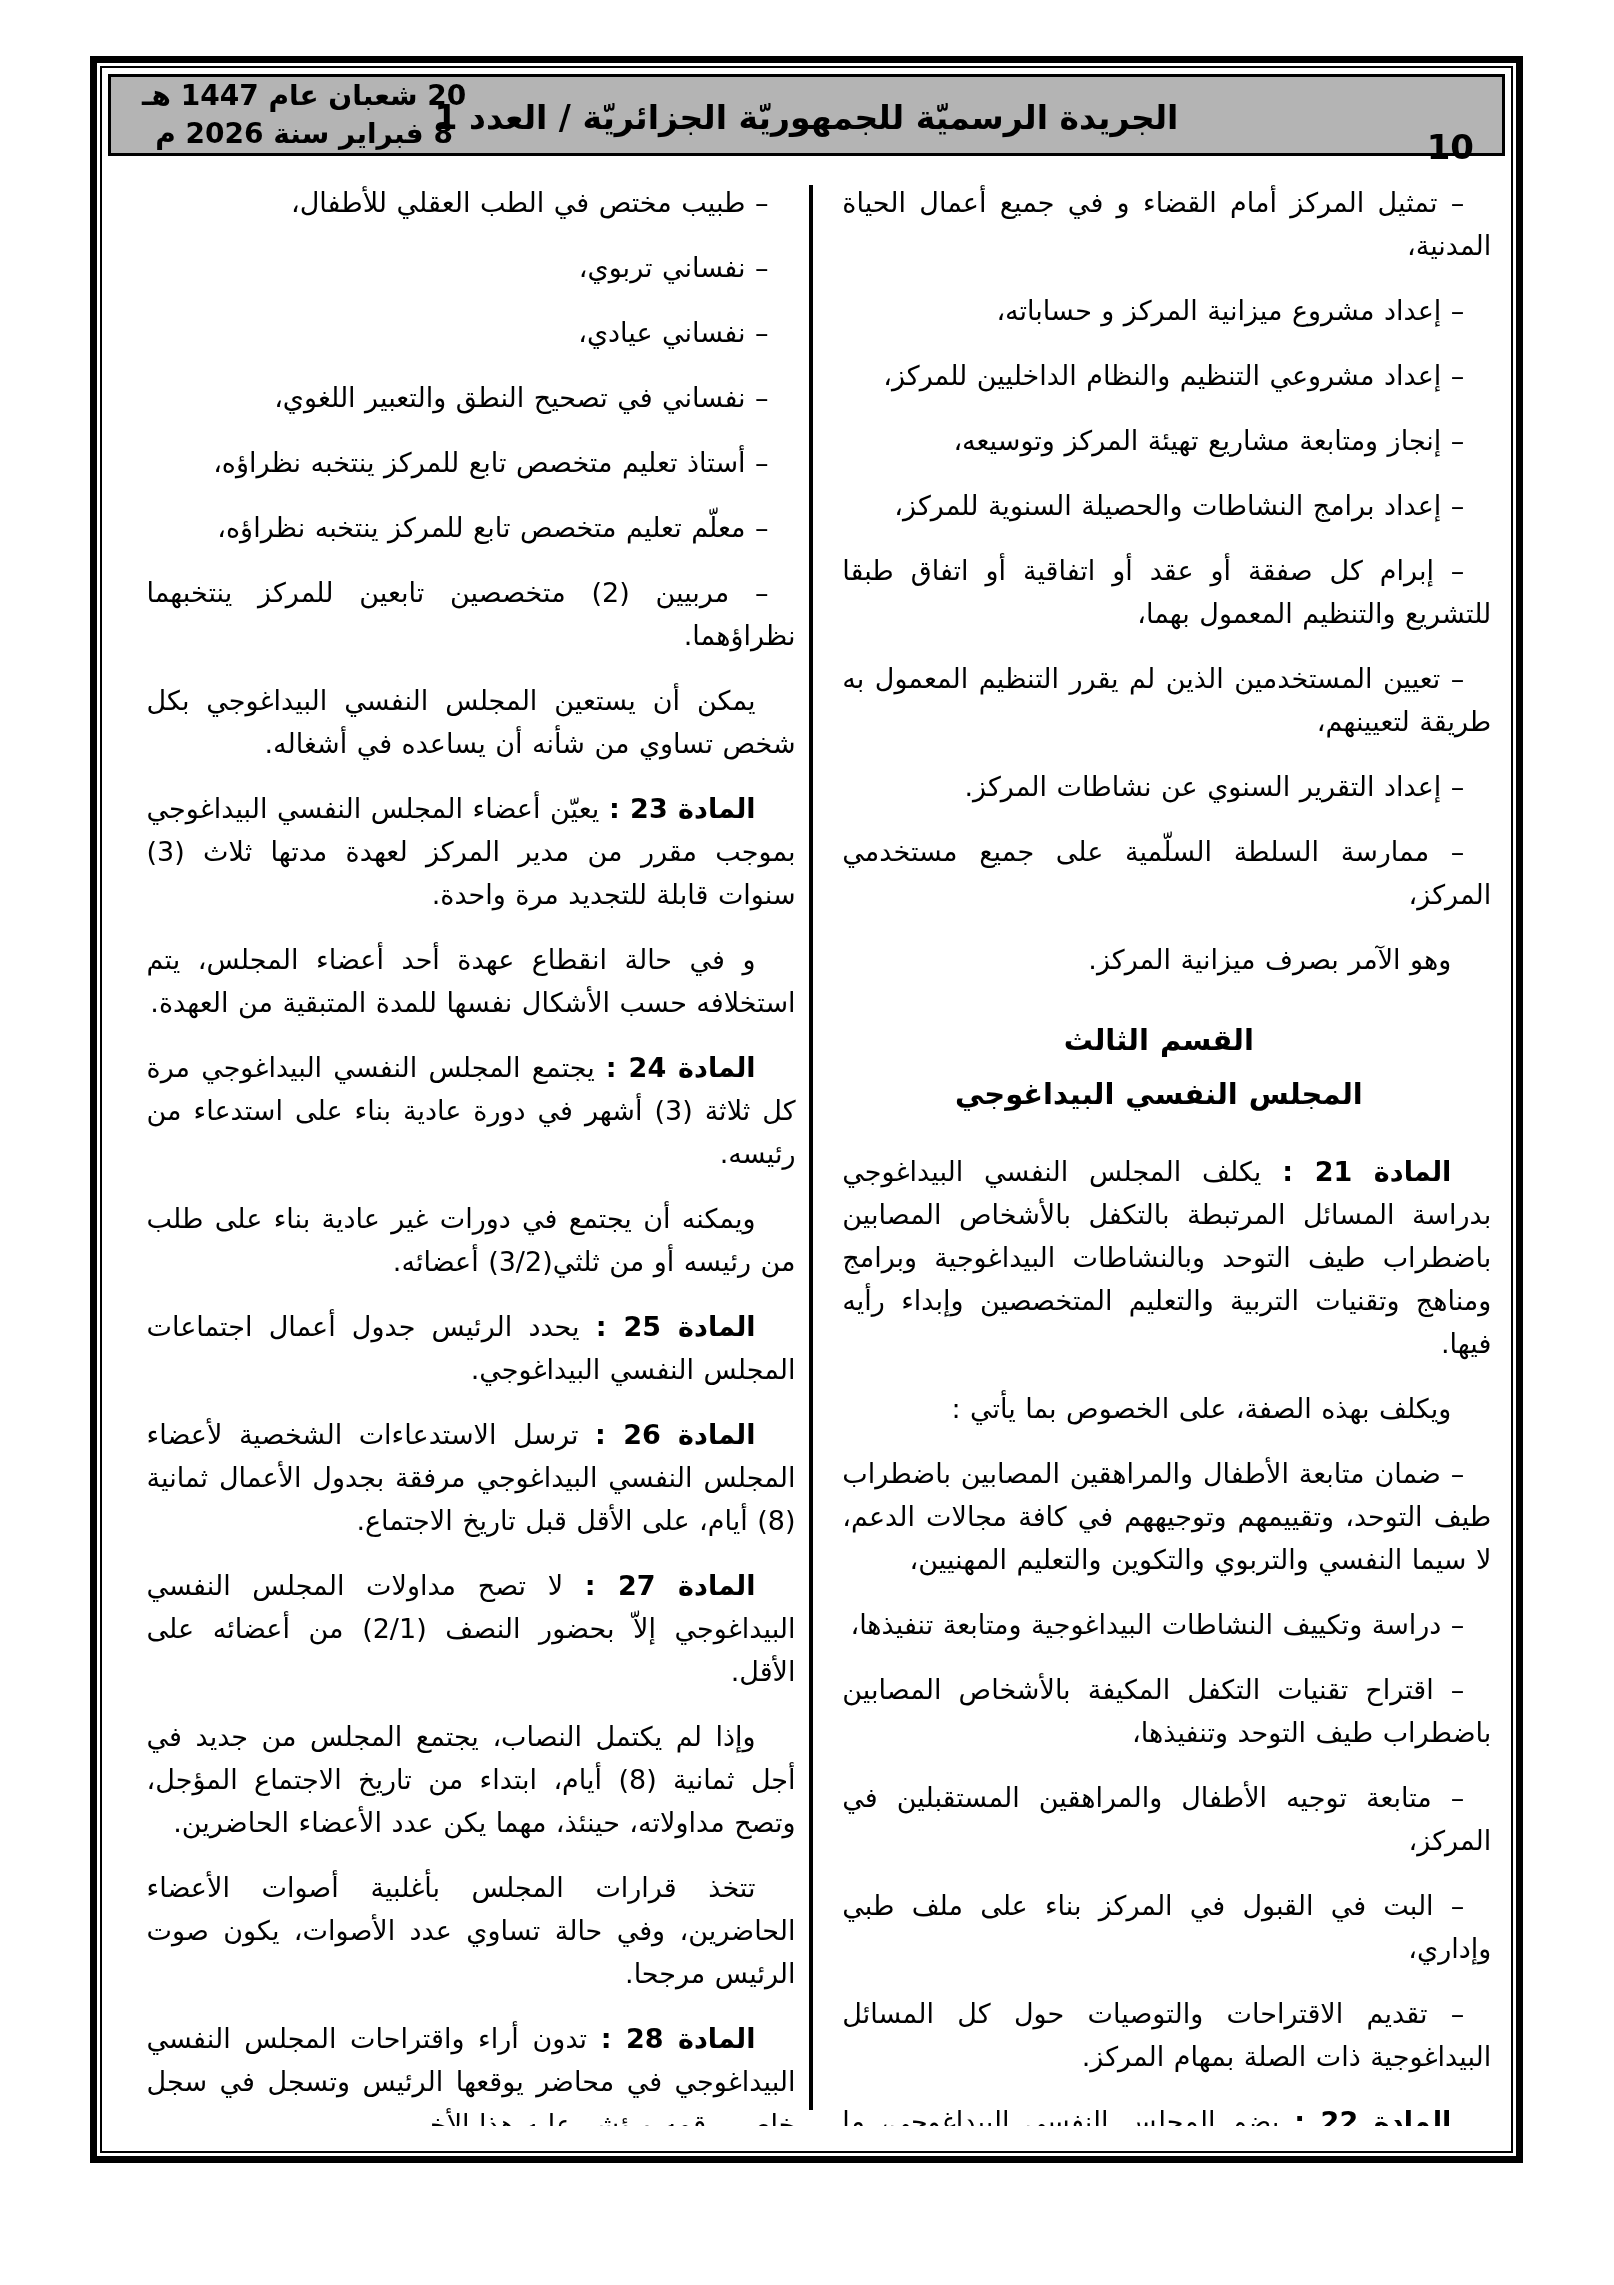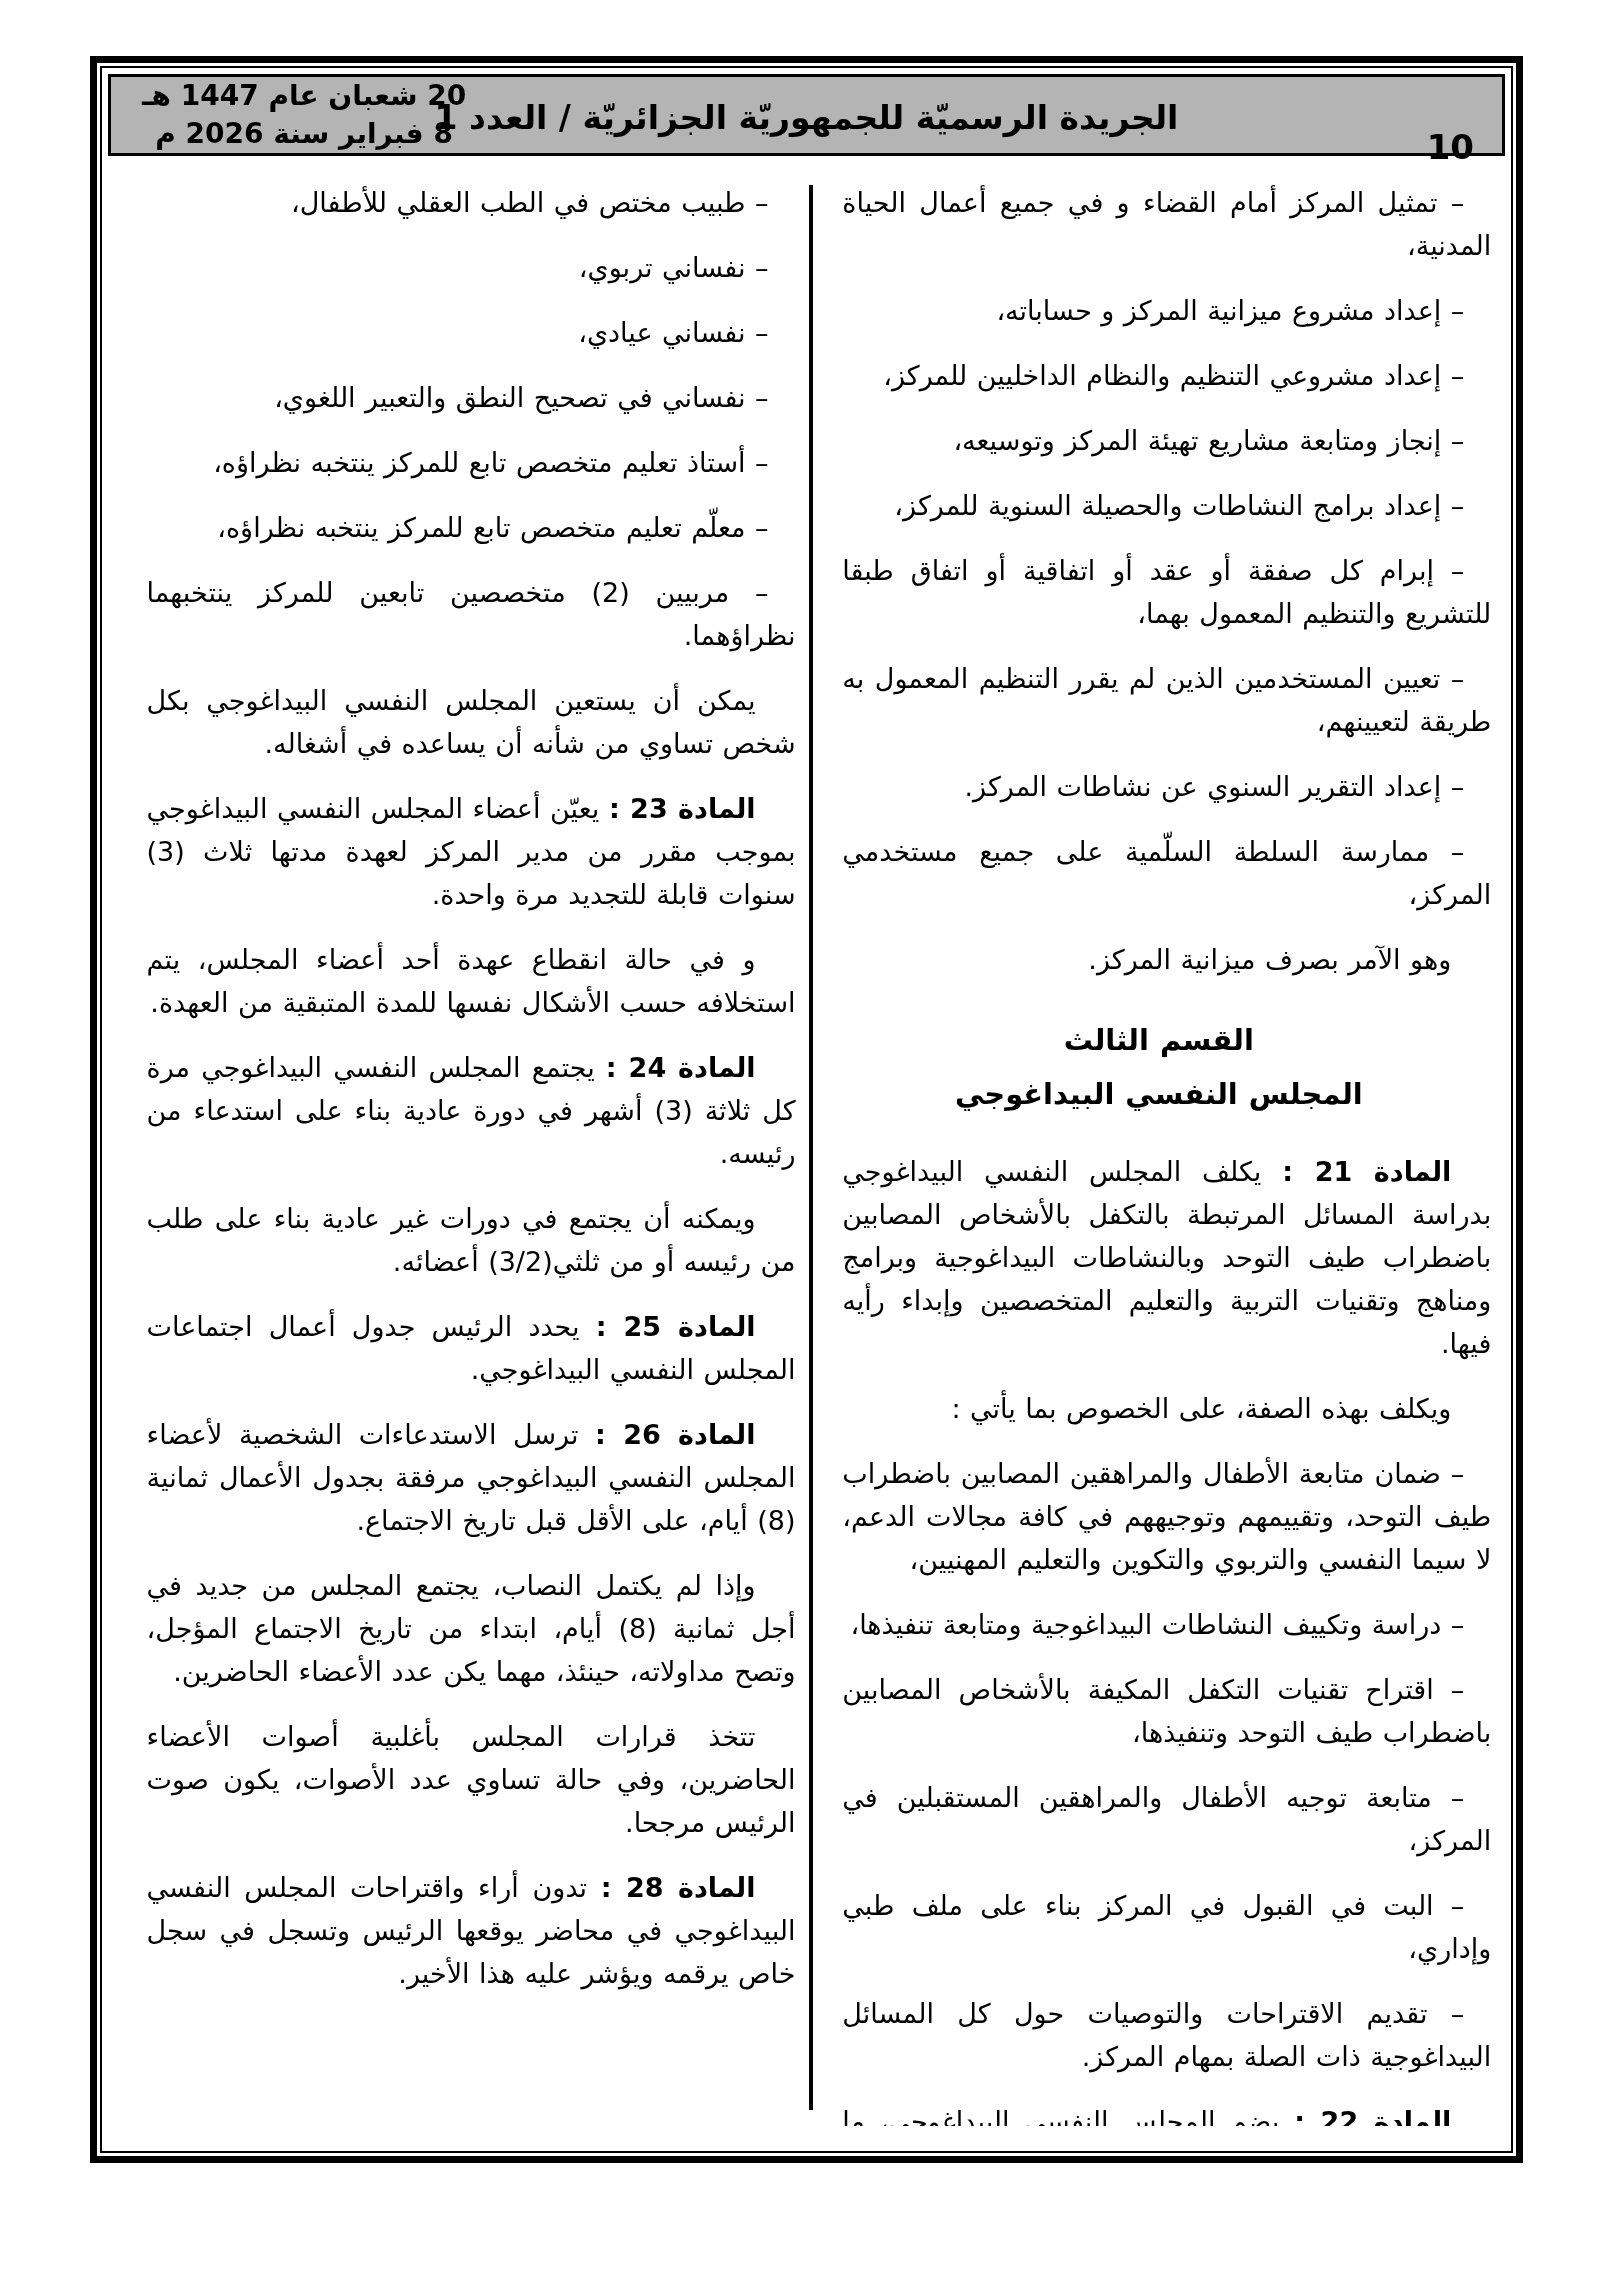--- a/index.html
+++ b/index.html
@@ -149,20 +149,21 @@
             <p class="para bullet"><span>– أستاذ تعليم متخصص تابع للمركز ينتخبه نظراؤه،</span></p>
             <p class="para bullet"><span>– معلّم تعليم متخصص تابع للمركز ينتخبه نظراؤه،</span></p>
             <p class="para bullet"><span>– مربيين (2) متخصصين تابعين للمركز ينتخبهما نظراؤهما.</span></p>
             <p class="para body"><span>يمكن أن يستعين المجلس النفسي البيداغوجي بكل شخص تساوي من شأنه أن يساعده في أشغاله.</span></p>
             <p class="para body"><b class="lead">المادة 23 :</b><span> يعيّن أعضاء المجلس النفسي البيداغوجي بموجب مقرر من مدير المركز لعهدة مدتها ثلاث (3) سنوات قابلة للتجديد مرة واحدة.</span></p>
             <p class="para body"><span>و في حالة انقطاع عهدة أحد أعضاء المجلس، يتم استخلافه حسب الأشكال نفسها للمدة المتبقية من العهدة.</span></p>
             <p class="para body"><b class="lead">المادة 24 :</b><span> يجتمع المجلس النفسي البيداغوجي مرة كل ثلاثة (3) أشهر في دورة عادية بناء على استدعاء من رئيسه.</span></p>
             <p class="para body"><span>ويمكنه أن يجتمع في دورات غير عادية بناء على طلب من رئيسه أو من ثلثي(3/2) أعضائه.</span></p>
             <p class="para body"><b class="lead">المادة 25 :</b><span> يحدد الرئيس جدول أعمال اجتماعات المجلس النفسي البيداغوجي.</span></p>
             <p class="para body"><b class="lead">المادة 26 :</b><span> ترسل الاستدعاءات الشخصية لأعضاء المجلس النفسي البيداغوجي مرفقة بجدول الأعمال ثمانية (8) أيام، على الأقل قبل تاريخ الاجتماع.</span></p>
+            <p class="para body"><b class="lead">المادة 27 :</b><span> لا تصح مداولات المجلس النفسي البيداغوجي إلاّ بحضور النصف (2/1) من أعضائه على الأقل.</span></p>
             <p class="para body"><span>وإذا لم يكتمل النصاب، يجتمع المجلس من جديد في أجل ثمانية (8) أيام، ابتداء من تاريخ الاجتماع المؤجل، وتصح مداولاته، حينئذ، مهما يكن عدد الأعضاء الحاضرين.</span></p>
             <p class="para body"><span>تتخذ قرارات المجلس بأغلبية أصوات الأعضاء الحاضرين، وفي حالة تساوي عدد الأصوات، يكون صوت الرئيس مرجحا.</span></p>
             <p class="para body"><b class="lead">المادة 28 :</b><span> تدون أراء واقتراحات المجلس النفسي البيداغوجي في محاضر يوقعها الرئيس وتسجل في سجل خاص يرقمه ويؤشر عليه هذا الأخير.</span></p>
           </section>
       </main>
 
     </div>
   </div>
 </div>
 

